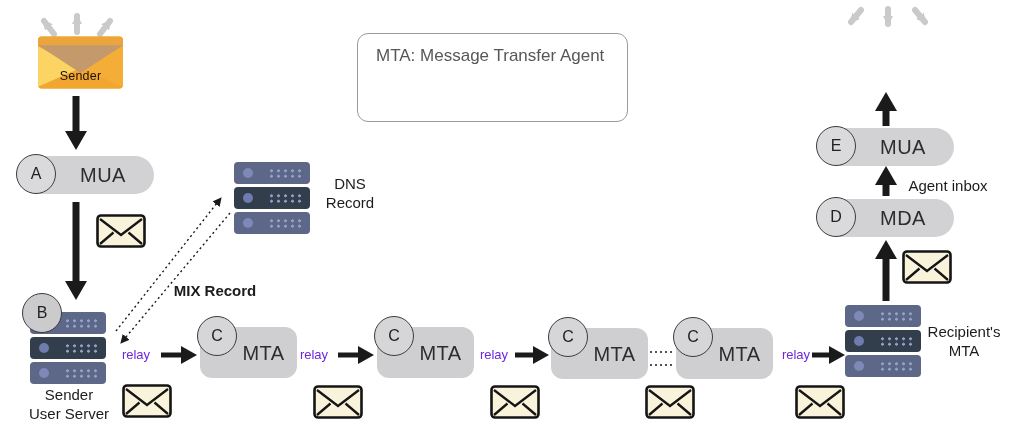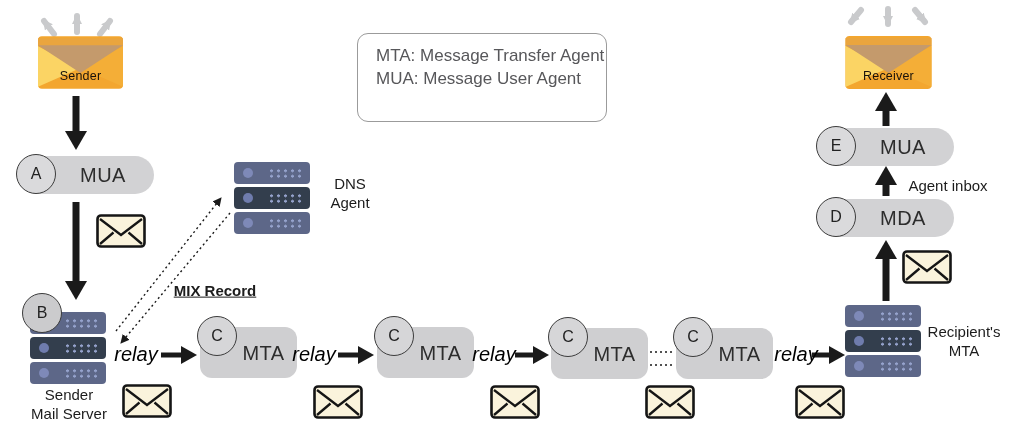--- a/index.html
+++ b/index.html
@@ -42,25 +42,25 @@
   .server .row.dark { background:#333e4d; }
   .server .led { position:absolute; left:9px; top:6px; width:10px; height:10px; border-radius:50%; background:#7e89b8; }
   .server .row.dark .led { background:#6f7cad; }
   .server .dots { position:absolute; right:8px; top:6px; width:34px; height:11px;
                   background-image:radial-gradient(circle, #96a3cd 1.3px, transparent 1.5px);
                   background-size:7px 5.5px; background-position:0 0; }
 
   
   .tag { position:absolute; transform:translate(-50%,-50%); font-size:15px; color:#1c1c1c;
          text-align:center; line-height:1.25; white-space:nowrap; z-index:3; }
-  .tag.bold { font-weight:bold;text-decoration:underline; }
-  .relay-label { position:absolute; transform:translate(-50%,-50%); font-size:20px; color:#000000; z-index:3;font-style:italic; }
-
-  
-  .legend { position:absolute; left:357px; top:33px; width:250px; height:89px;
+  .tag.bold { font-weight:bold; }
+  .relay-label { position:absolute; transform:translate(-50%,-50%); font-size:13px; color:#6d28d9; z-index:3; }
+
+  
+  .legend { position:absolute; left:357px; top:33px; width:271px; height:89px;
             border:1.3px solid #9b9b9b; border-radius:11px; background:#fff;
             padding:10px 0 0 18px; z-index:3; }
   .legend .legend-line { display:block; font-size:17px; line-height:23px; color:#57575a; }
 
   .std-circle { z-index:4; }
 </style>
 </head>
 <body>
 
 <div class="canvas">
@@ -120,44 +120,33 @@
     </g>
 
     <g stroke="#1a1a1a" stroke-width="1.6" stroke-dasharray="2,3" fill="none">
       <path d="M650,352 L674,352"></path>
       <path d="M650,365 L674,365"></path>
     </g>
   </svg>
 
   <div class="legend">
     <span class="legend-line">MTA: Message Transfer Agent</span>
-    <span class="legend-line">MUA: Message User Agent</span>
   </div>
 
   <div class="env" style="left:38px; top:36px; width:85px; height:53px;">
     <svg width="85" height="53" viewBox="0 0 86 53">
       <rect x="0" y="0" width="86" height="53" rx="4" fill="#F3A62F"></rect>
       <path d="M0,2 L86,2 L86,10 L0,10 Z" fill="#EAA53E"></path>
       <path d="M0,10 L43,32 L0,51 Z" fill="#FBD464"></path>
       <path d="M86,10 L43,32 L86,51 Z" fill="#F4AE37"></path>
       <path d="M0,9 L86,9 L43,37 Z" fill="#C49A6C"></path>
     </svg>
     <div class="env-label">Sender</div>
   </div>
 
-  <div class="env" style="left:845px; top:36px; width:87px; height:53px;">
-    <svg width="87" height="53" viewBox="0 0 86 53">
-      <rect x="0" y="0" width="86" height="53" rx="4" fill="#F3A62F"></rect>
-      <path d="M0,2 L86,2 L86,10 L0,10 Z" fill="#EAA53E"></path>
-      <path d="M0,10 L43,32 L0,51 Z" fill="#FBD464"></path>
-      <path d="M86,10 L43,32 L86,51 Z" fill="#F4AE37"></path>
-      <path d="M0,9 L86,9 L43,37 Z" fill="#C49A6C"></path>
-    </svg>
-    <div class="env-label">Receiver</div>
-  </div>
 
   <div class="pill" style="left:18px; top:156px;">
     <div class="circle">A</div>
     <div class="node-label">MUA</div>
   </div>
 
   <div class="circle std-circle" style="left:22px; top:293px; background:#cbcbcd;">B</div>
   <div class="server" style="left:30px; top:312px;">
     <div class="row">
         <span class="led"></span>
@@ -167,40 +156,40 @@
         <span class="led"></span>
         <span class="dots"></span>
       </div>
     <div class="row">
         <span class="led"></span>
         <span class="dots"></span>
       </div>
   </div>
   <div class="tag" style="left:69px; top:405px;">
     <span style="display:block">Sender</span>
-    <span style="display:block">Mail Server</span>
+    <span style="display:block">User Server</span>
   </div>
 
   <div class="server" style="left:234px; top:162px;">
     <div class="row">
         <span class="led"></span>
         <span class="dots"></span>
       </div>
     <div class="row dark">
         <span class="led"></span>
         <span class="dots"></span>
       </div>
     <div class="row">
         <span class="led"></span>
         <span class="dots"></span>
       </div>
   </div>
   <div class="tag" style="left:350px; top:194px;">
     <span style="display:block">DNS</span>
-    <span style="display:block">Agent</span>
+    <span style="display:block">Record</span>
   </div>
 
   <div class="tag bold" style="left:215px; top:291px;">MIX Record</div>
 
   <div class="relay-label" style="left:136px; top:354px;">relay</div>
   <div class="relay-label" style="left:314px; top:354px;">relay</div>
   <div class="relay-label" style="left:494px; top:354px;">relay</div>
   <div class="relay-label" style="left:796px; top:354px;">relay</div>
 
   <div class="mta-box" style="left:200px; top:327px;">

